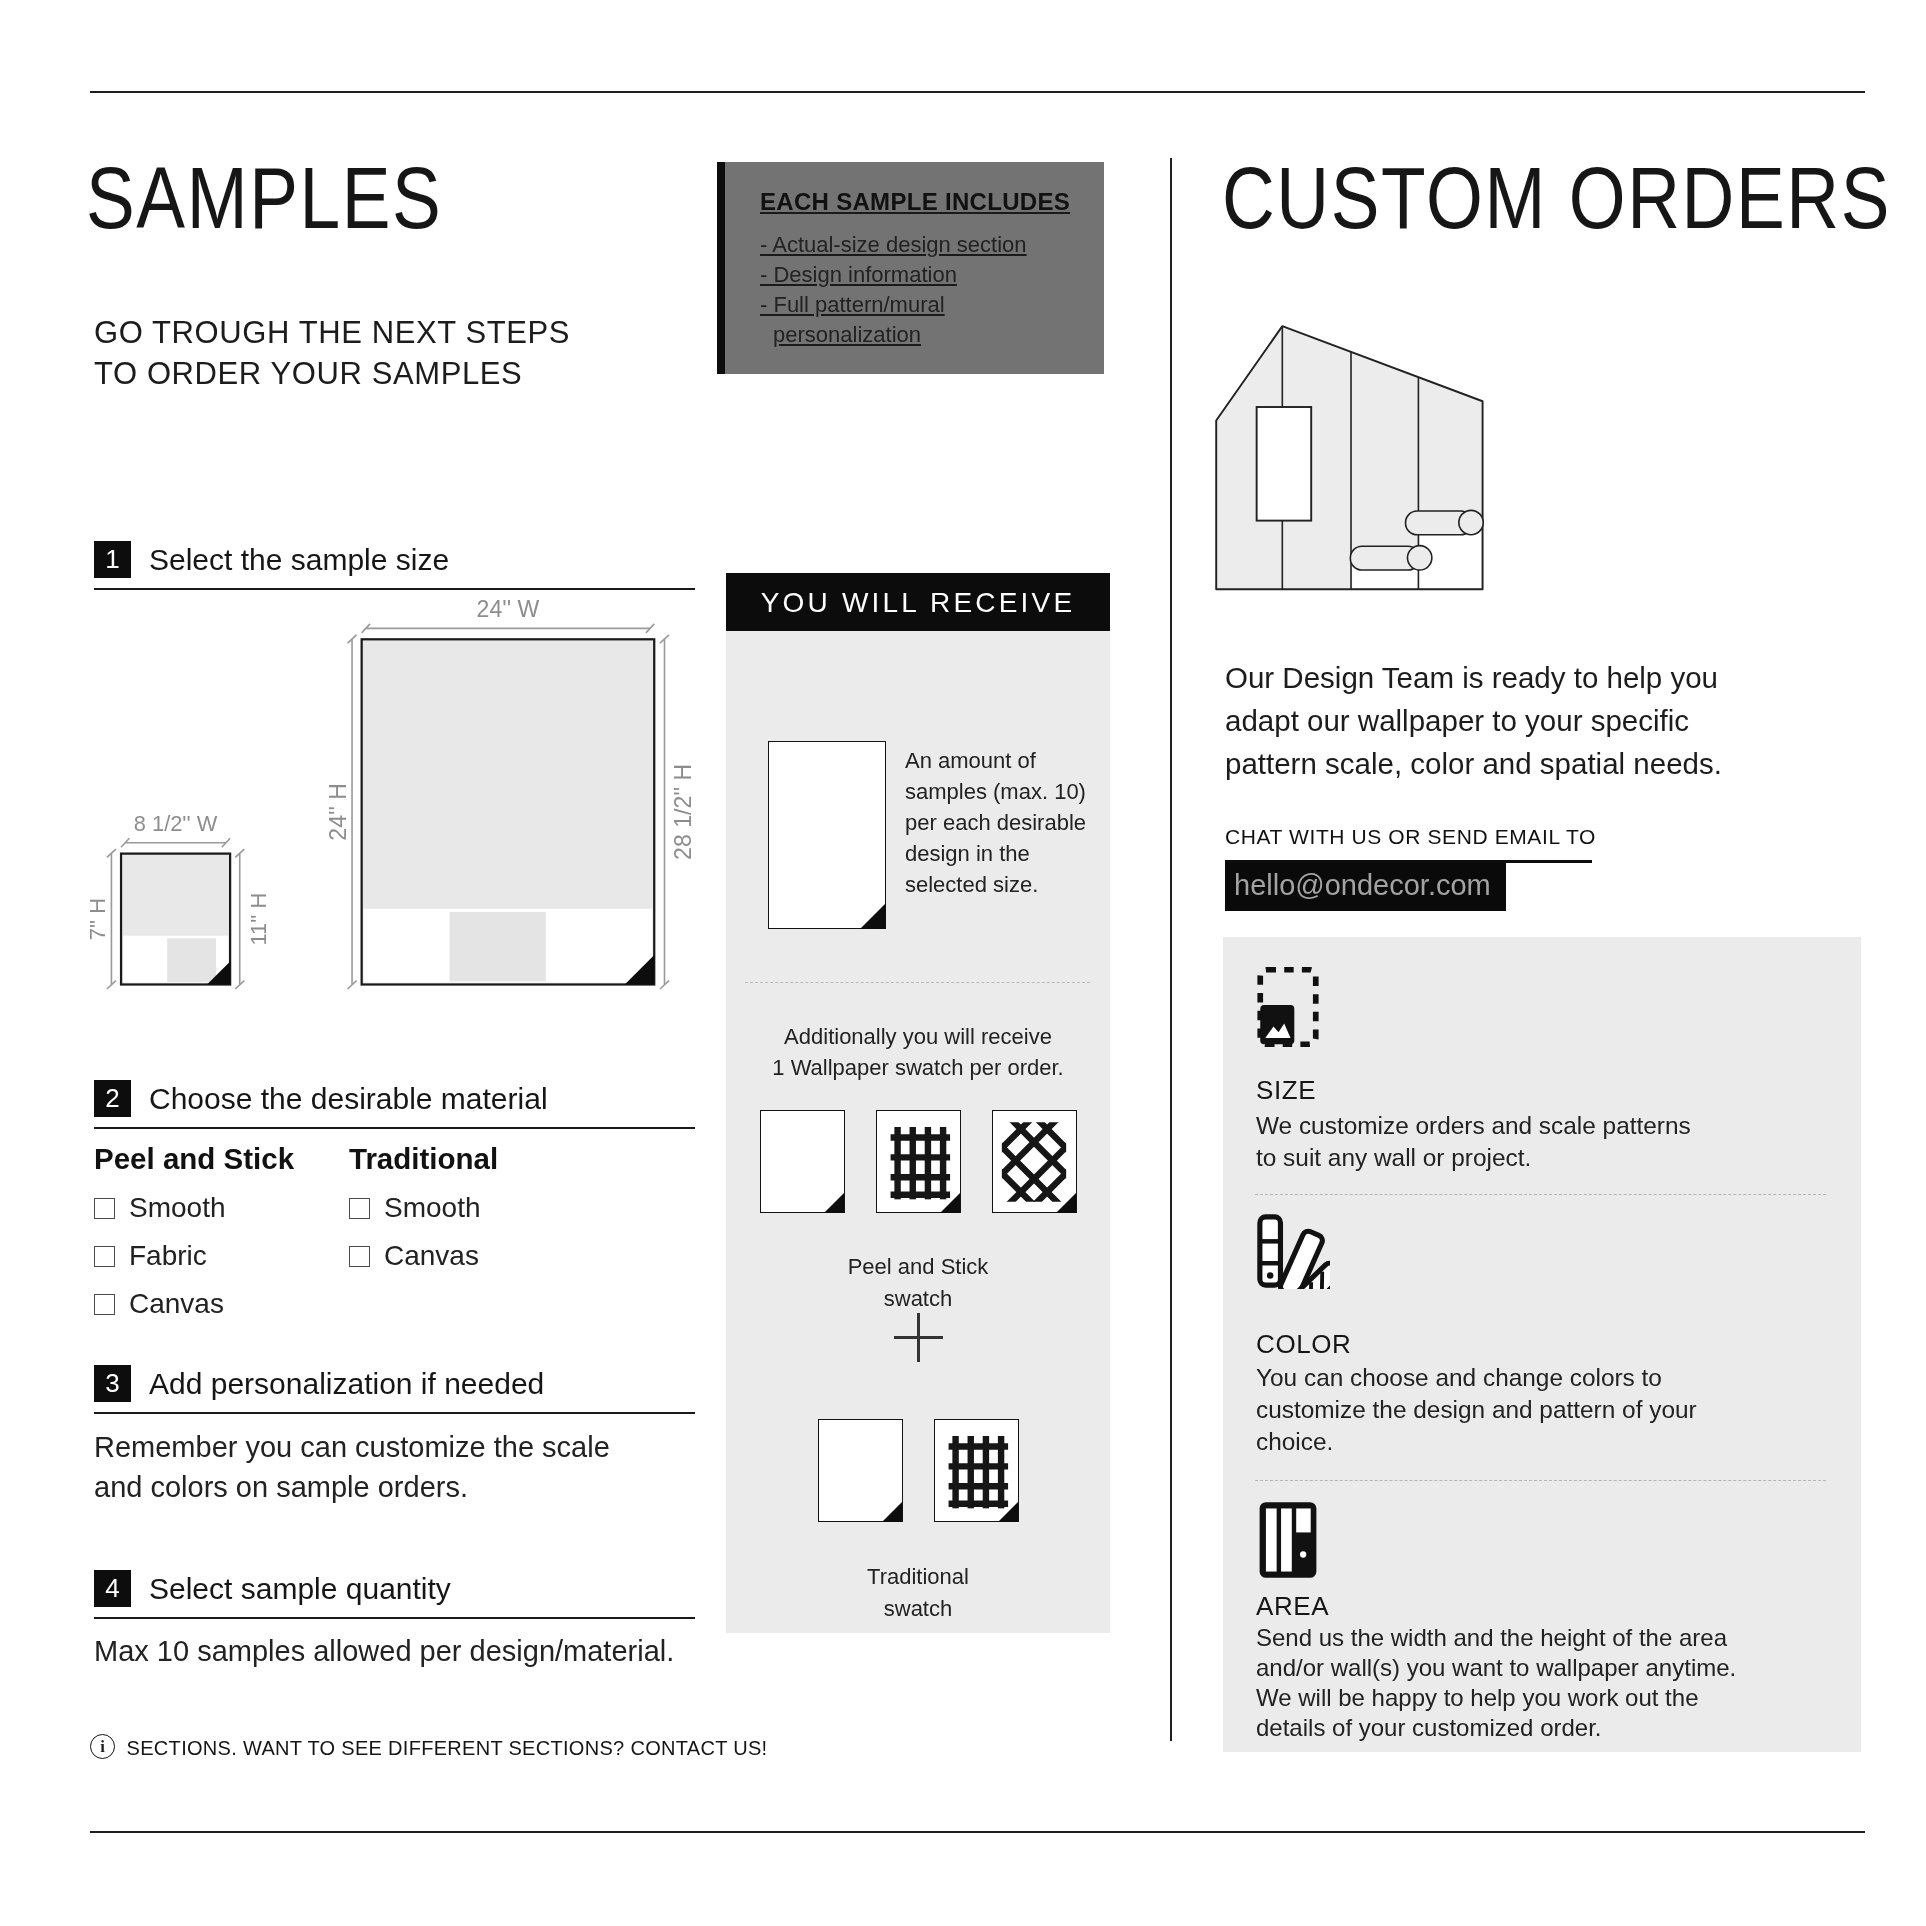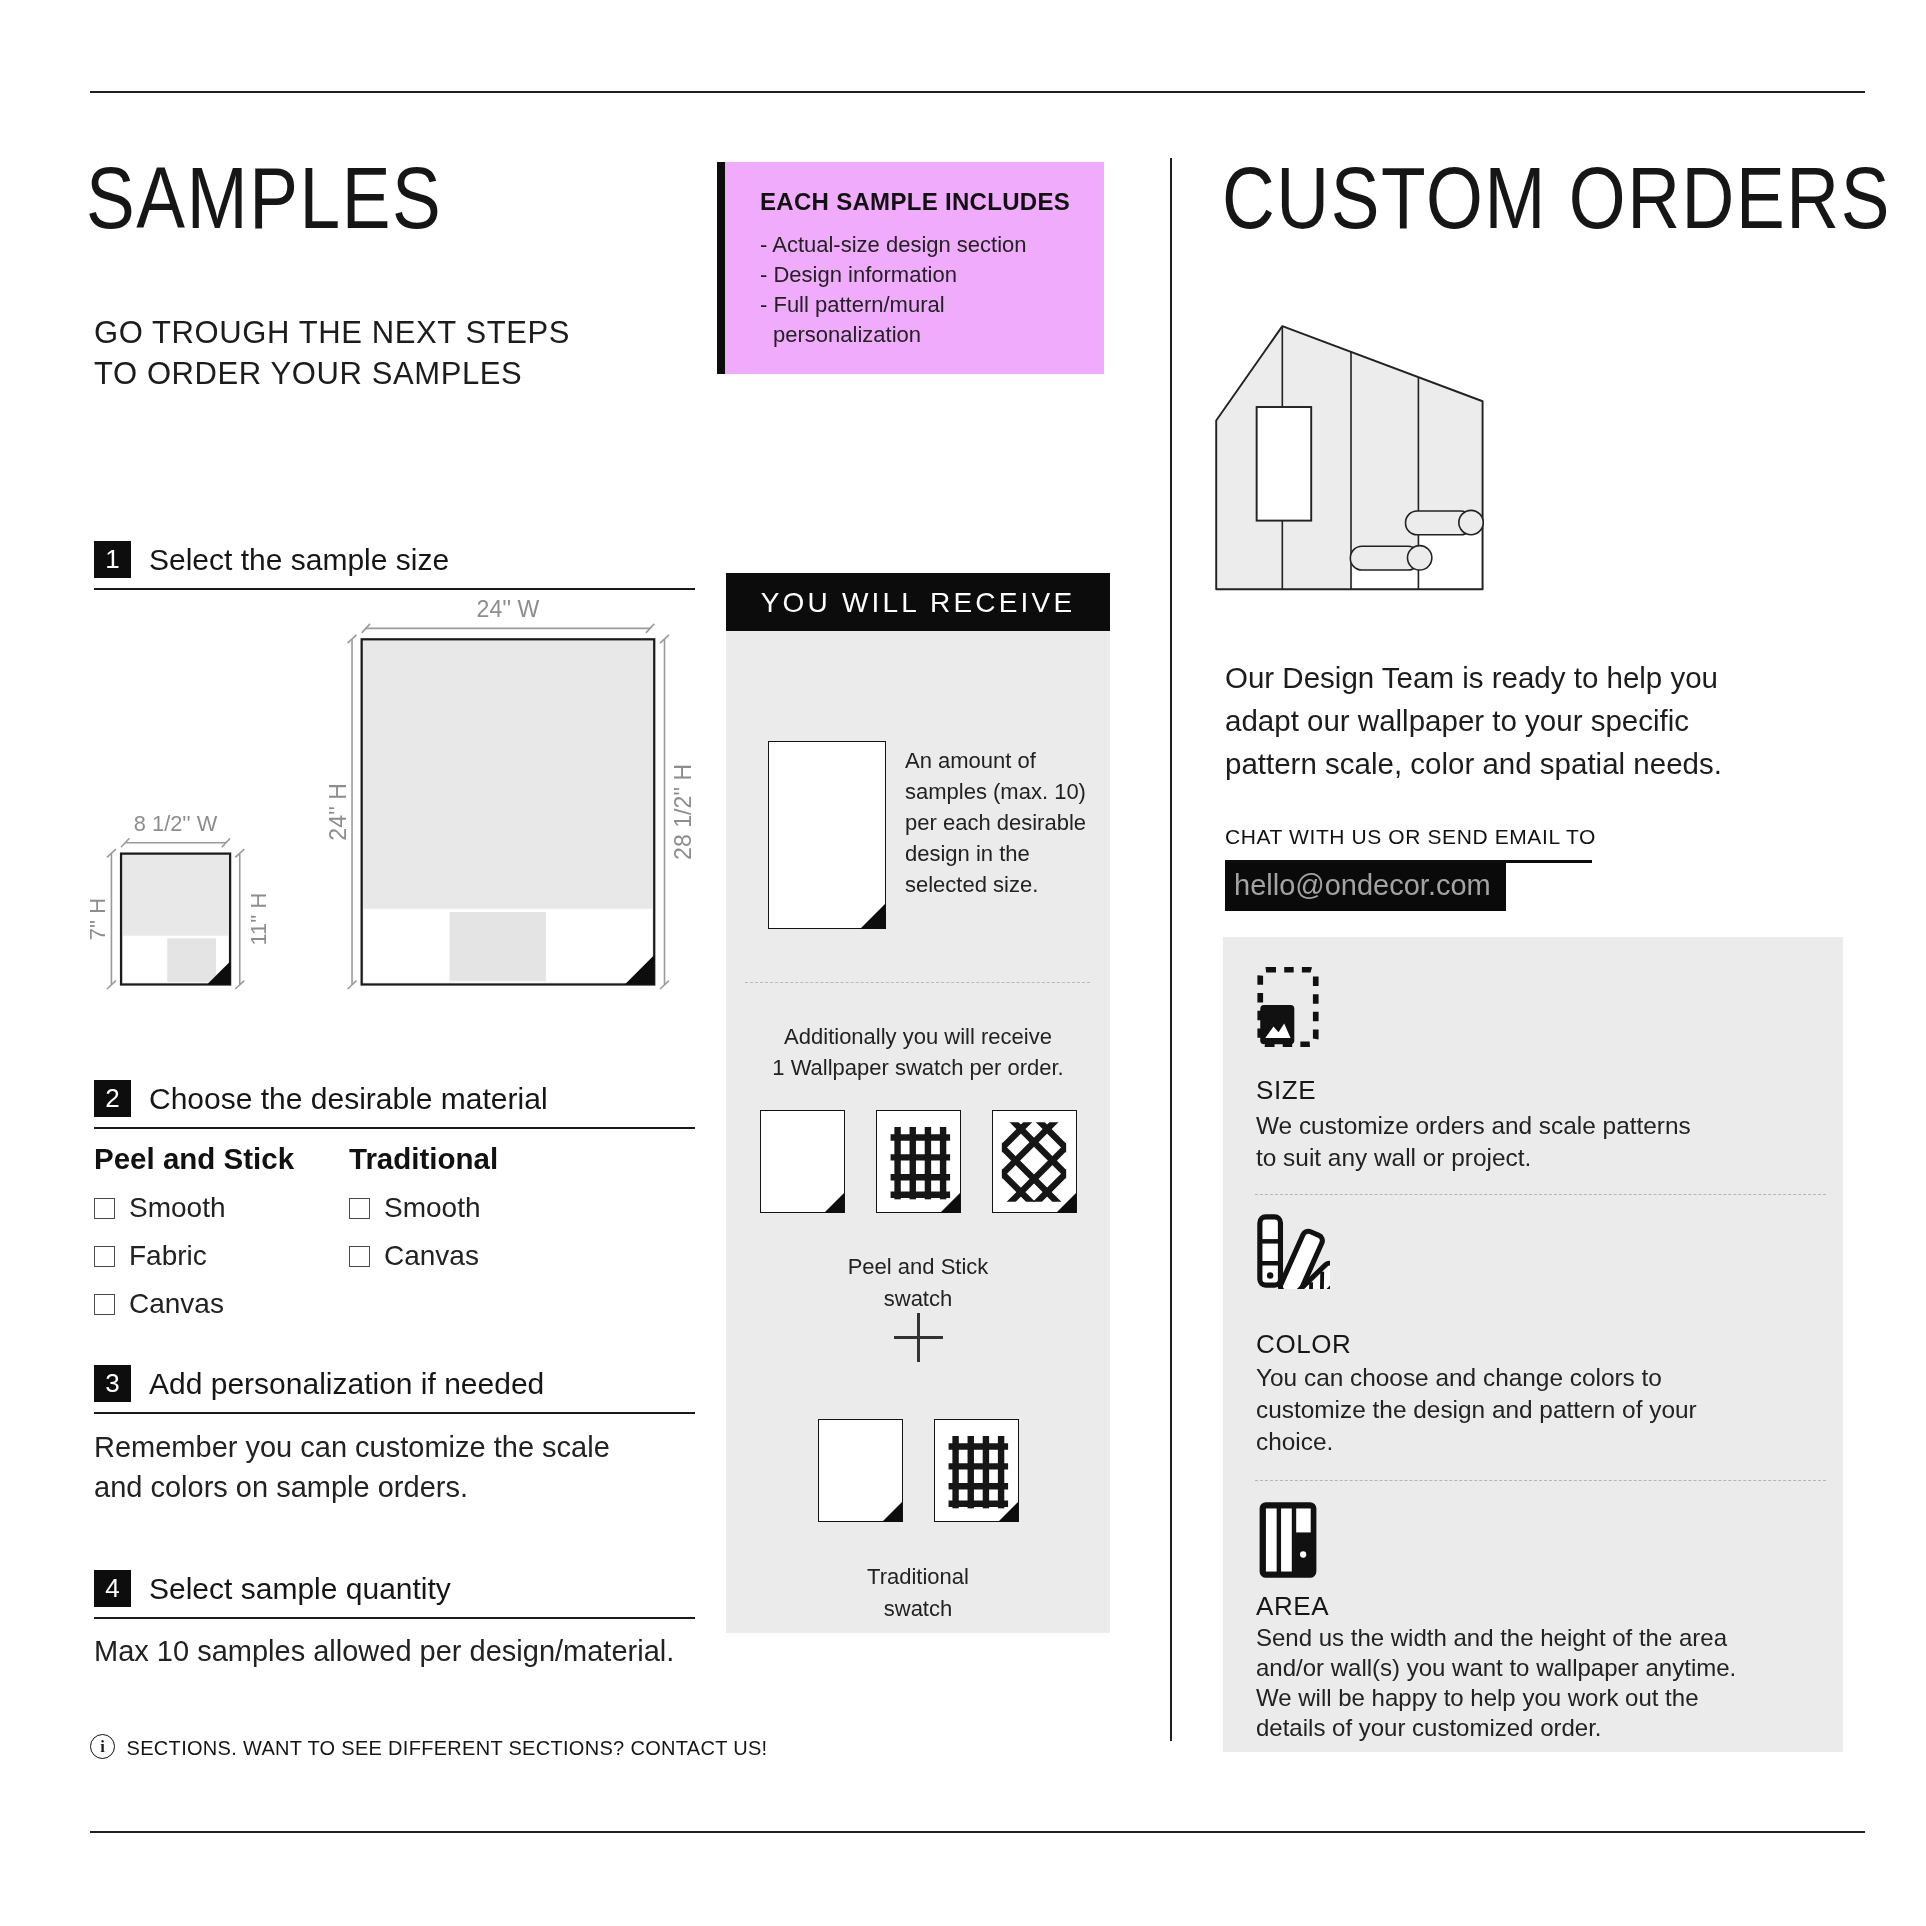--- a/index.html
+++ b/index.html
@@ -17,22 +17,22 @@
   .step-title{font-size:30px;margin-left:18px;color:#161616;white-space:nowrap;}
   .body-cond{font-size:29px;line-height:40px;color:#222;}
   .mat-title{font-size:29.5px;font-weight:bold;color:#111;}
   .opt{display:flex;align-items:center;margin-top:16px;}
   .cb{width:19px;height:19px;border:1.9px solid #4a4a4a;margin-right:14px;flex:0 0 19px;background:#fff;}
   .opt-label{font-size:28px;color:#222;}
   .note-icon{width:23px;height:23px;border:1.9px solid #111;border-radius:50%;font-size:16.7px;
         display:flex;align-items:center;justify-content:center;flex:0 0 23px;margin-right:11.6px;
         font-family:"Liberation Serif", serif;font-weight:bold;}
   .note-line{font-size:20px;line-height:28px;letter-spacing:0.3px;color:#161616;}
-  .includes-box{background:#f0abfc;border-left:8.3px solid #0d0d0d;box-sizing:border-box;
-        padding:26px 0 12px 35px;}
+  .includes-box{background:#737373;border-left:8.3px solid #0d0d0d;box-sizing:border-box;
+        padding:26px 0 12px 35px;text-decoration:underline;}
   .includes-title{font-size:24px;font-weight:bold;letter-spacing:0.3px;color:#111;}
   .includes-item{font-size:22px;line-height:30px;color:#222;}
   .indent{padding-left:13px;}
   .receive-header{background:#0c0c0c;color:#fff;height:58px;line-height:59px;text-align:center;
         font-size:28px;letter-spacing:3.2px;}
   .receive-body{background:#ebebeb;position:relative;}
   .page-card{background:#fff;border:1.9px solid #131313;position:relative;}
   .fold{position:absolute;right:-0.6px;bottom:-0.6px;width:0;height:0;
         border-left:26px solid transparent;border-bottom:26px solid #0d0d0d;}
   .fold-sm{position:absolute;right:-0.6px;bottom:-0.6px;width:0;height:0;
@@ -43,21 +43,21 @@
   .swatch{width:83px;height:101px;background:#fff;border:1.9px solid #131313;position:relative;}
   .swatch-row{position:absolute;left:0;width:100%;display:flex;justify-content:center;gap:31px;}
   .plus-wrap{position:absolute;width:49px;height:49px;}
   .plus-wrap span{position:absolute;background:#333;}
   .plus-h{left:0;top:23px;width:49px;height:2.6px;}
   .plus-v{left:23px;top:0;width:2.6px;height:49px;}
   .intro-line{font-size:29.5px;line-height:43px;color:#1c1c1c;}
   .chat{font-size:21px;letter-spacing:0.6px;color:#111;}
   .email-wrap{border-top:3.9px solid #0d0d0d;}
   .email{display:inline-block;background:#0a0a0a;color:#a3a3a3;font-size:29px;padding:5.8px 15.4px 9px 9px;}
-  .panel{background:#ebebeb;}
+  .panel{background:#ebebeb;padding-left:18px;}
   .card-title{font-size:26px;letter-spacing:0.6px;color:#161616;}
   .card-body{font-size:24.4px;color:#222;}
   .lh50{line-height:32px;}
   .lh47{font-size:24px;line-height:30px;}
   svg text{font-family:"Liberation Sans", sans-serif;}
 </style>
 </head>
 <body>
 
 <div id="page">

